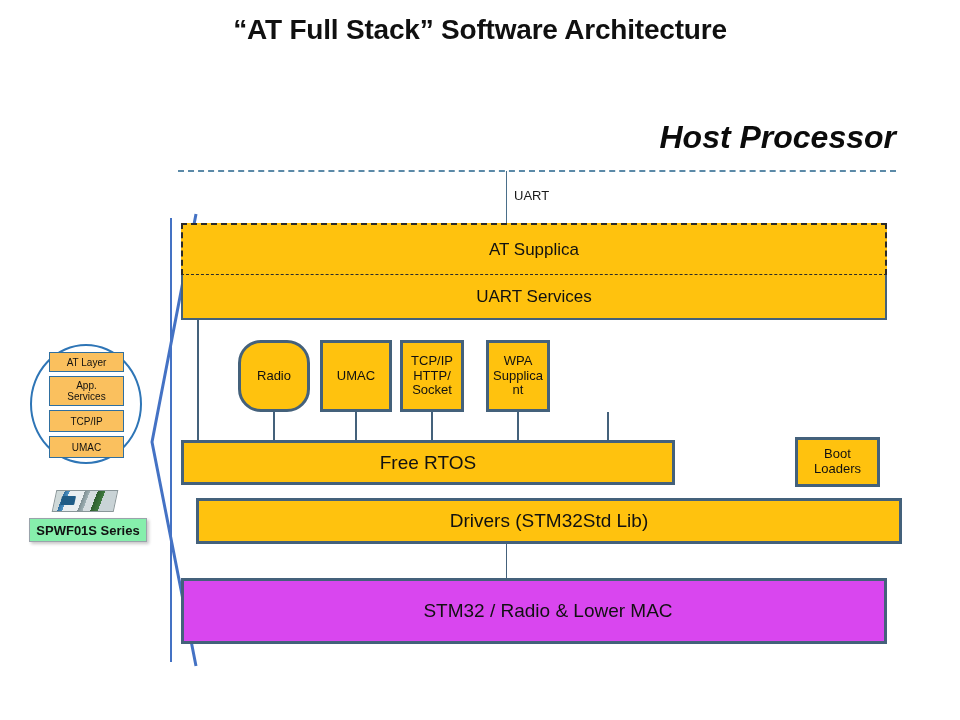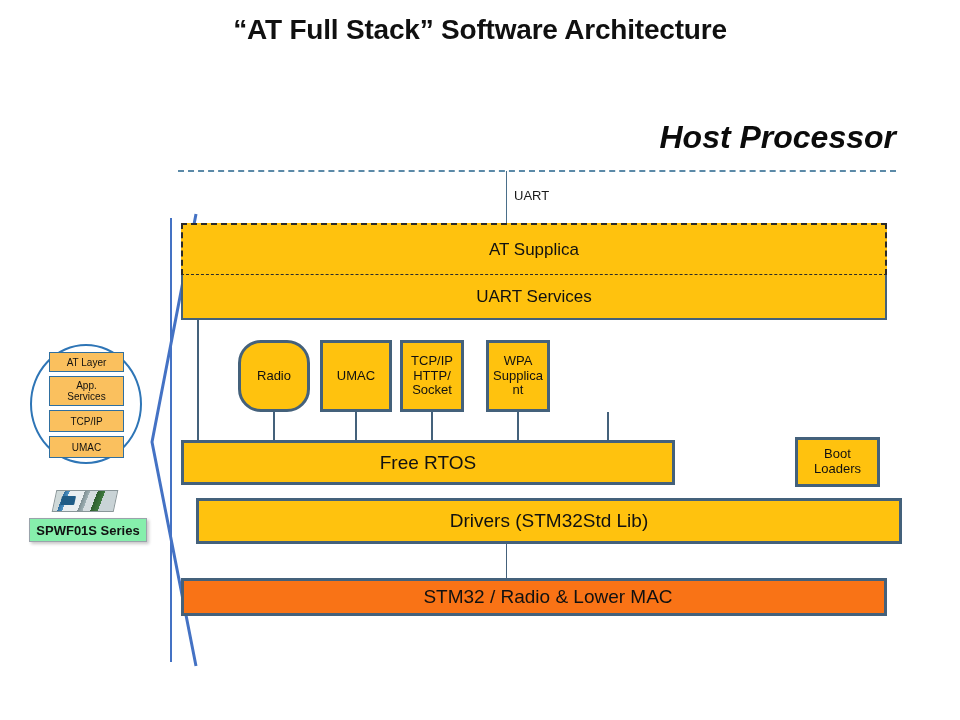--- a/index.html
+++ b/index.html
@@ -134,22 +134,22 @@
   
   #blk-drivers {
     left: 196px; top: 498px;
     width: 706px; height: 46px;
     font-size: 19px;
   }
 
   
   #blk-stm32 {
     left: 181px; top: 578px;
-    width: 706px; height: 38px;
-    background: #f97316;
+    width: 706px; height: 66px;
+    background: #d946ef;
     border: 3px solid #44617B;
     font-size: 19px;
     padding-left: 28px;
   }
 
   
   .vline {
     position: absolute;
     width: 0;
     border-left: 2px solid #44617B;

